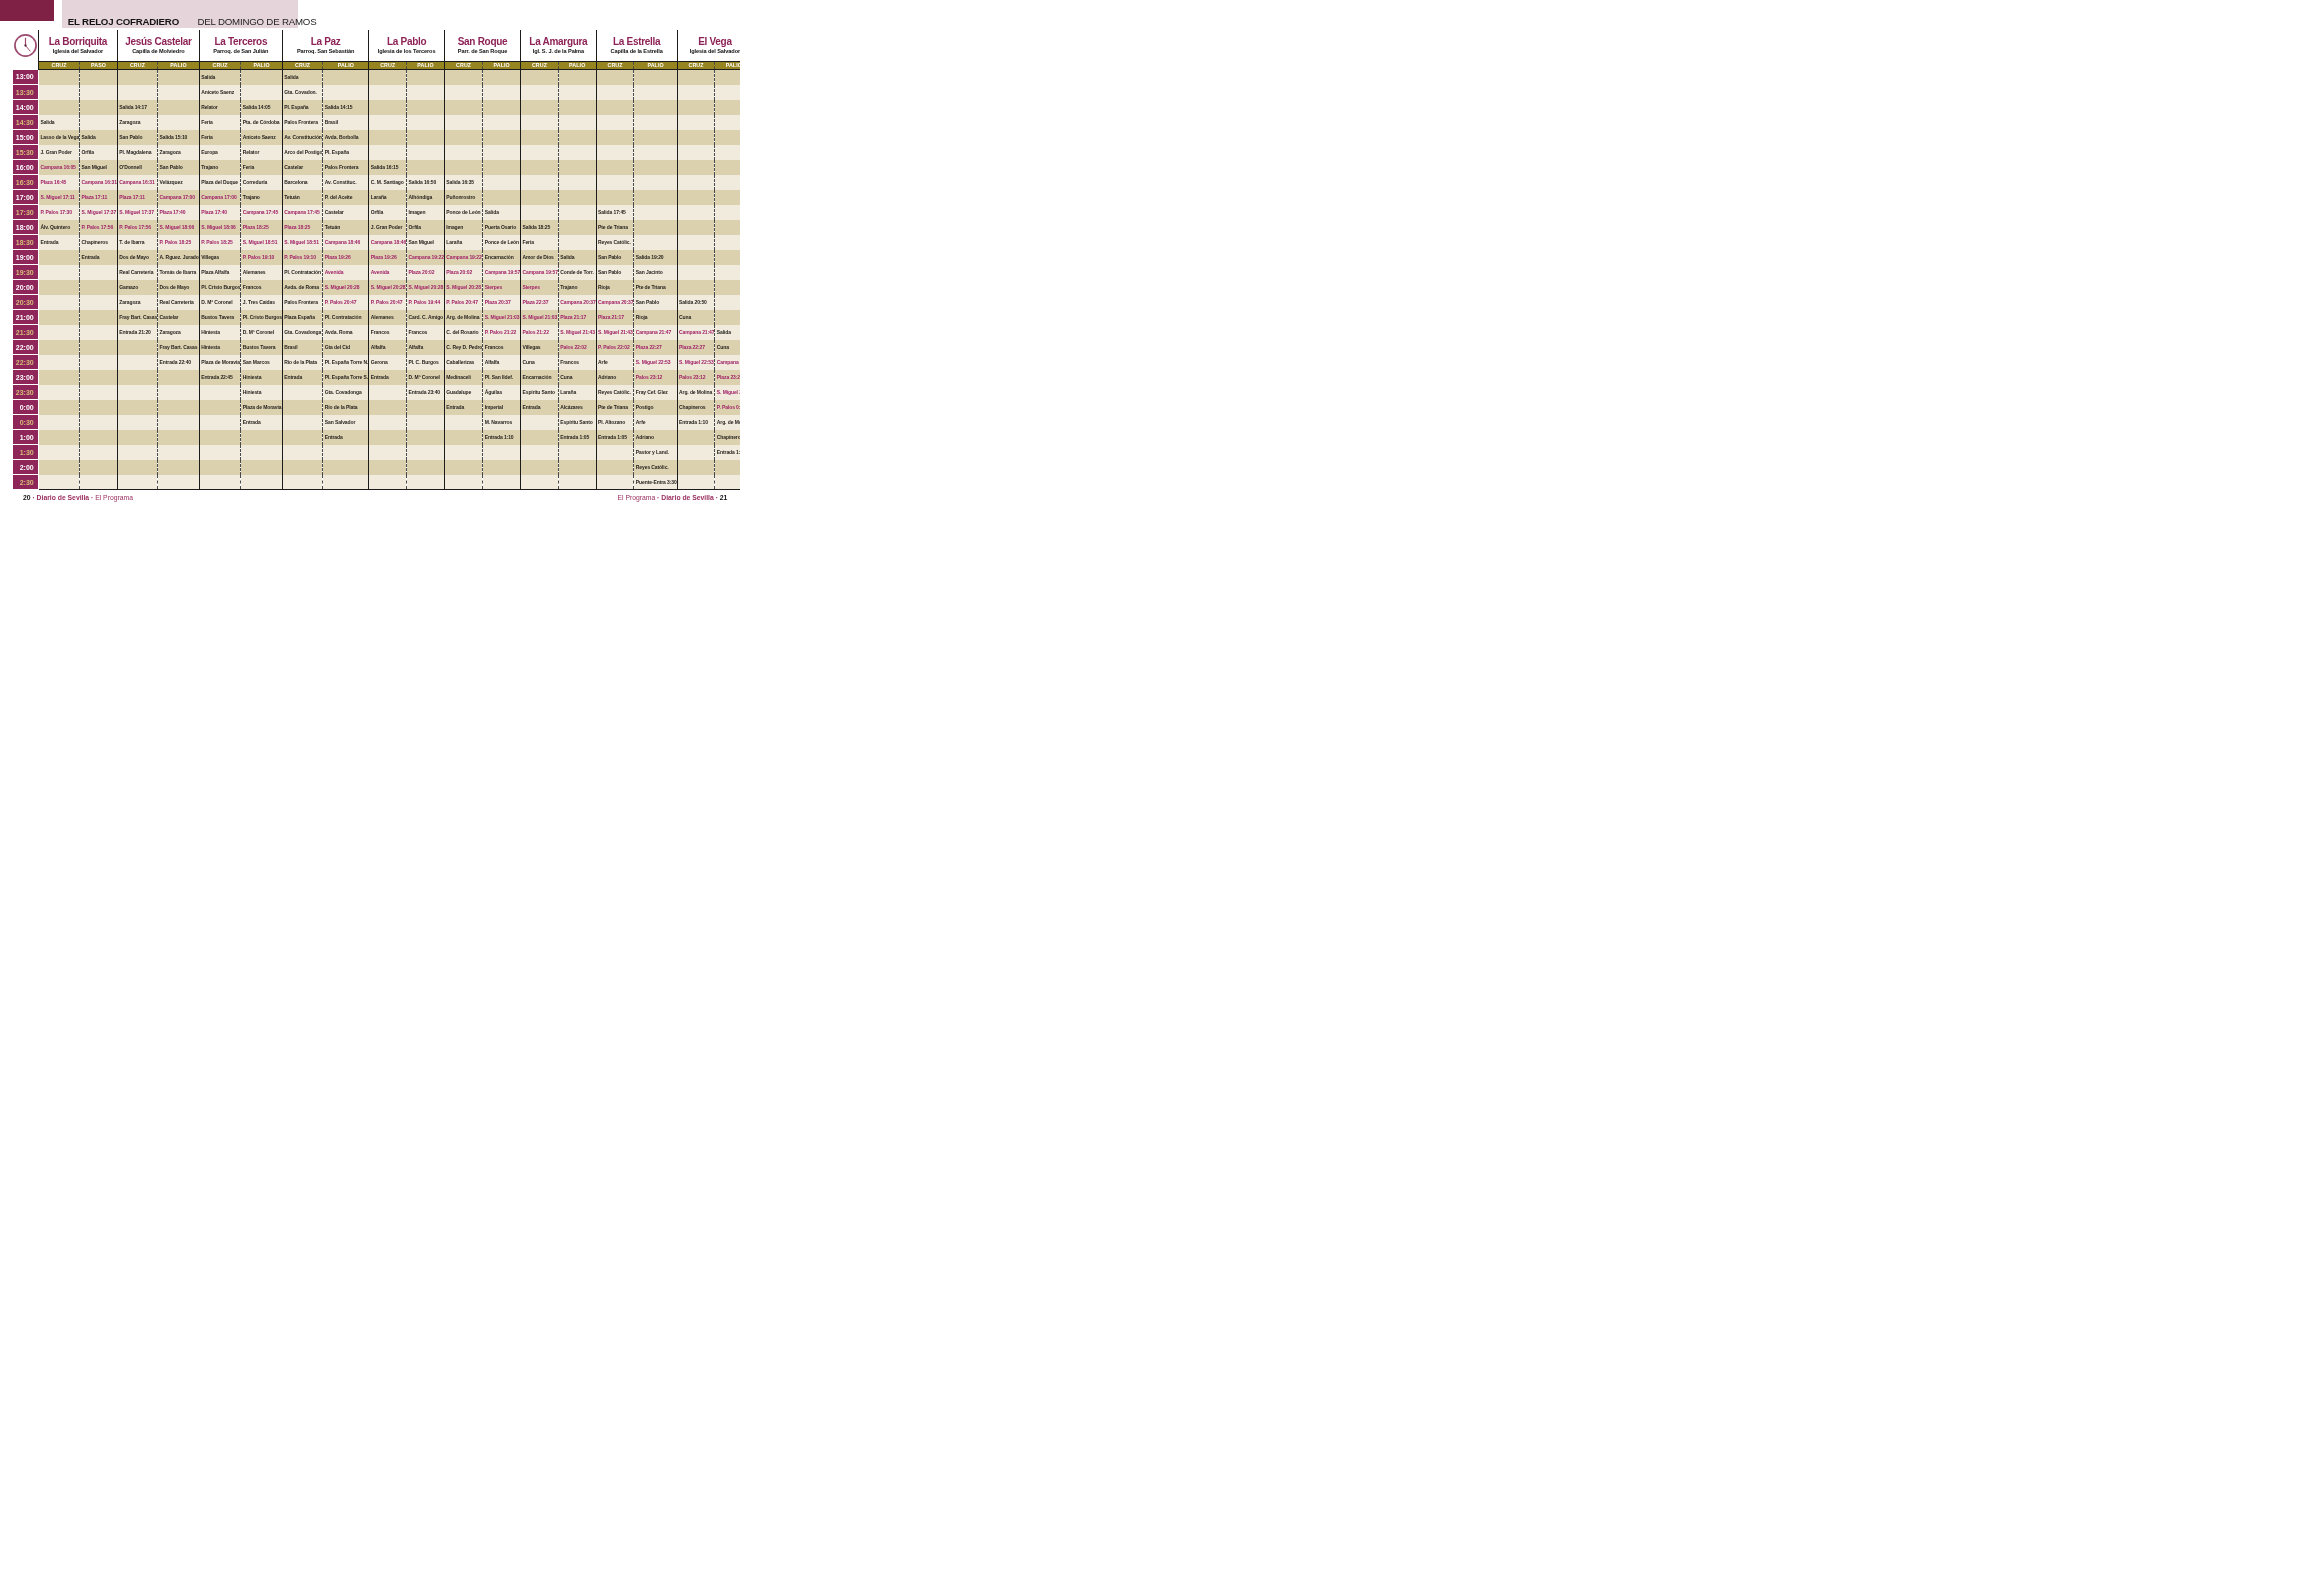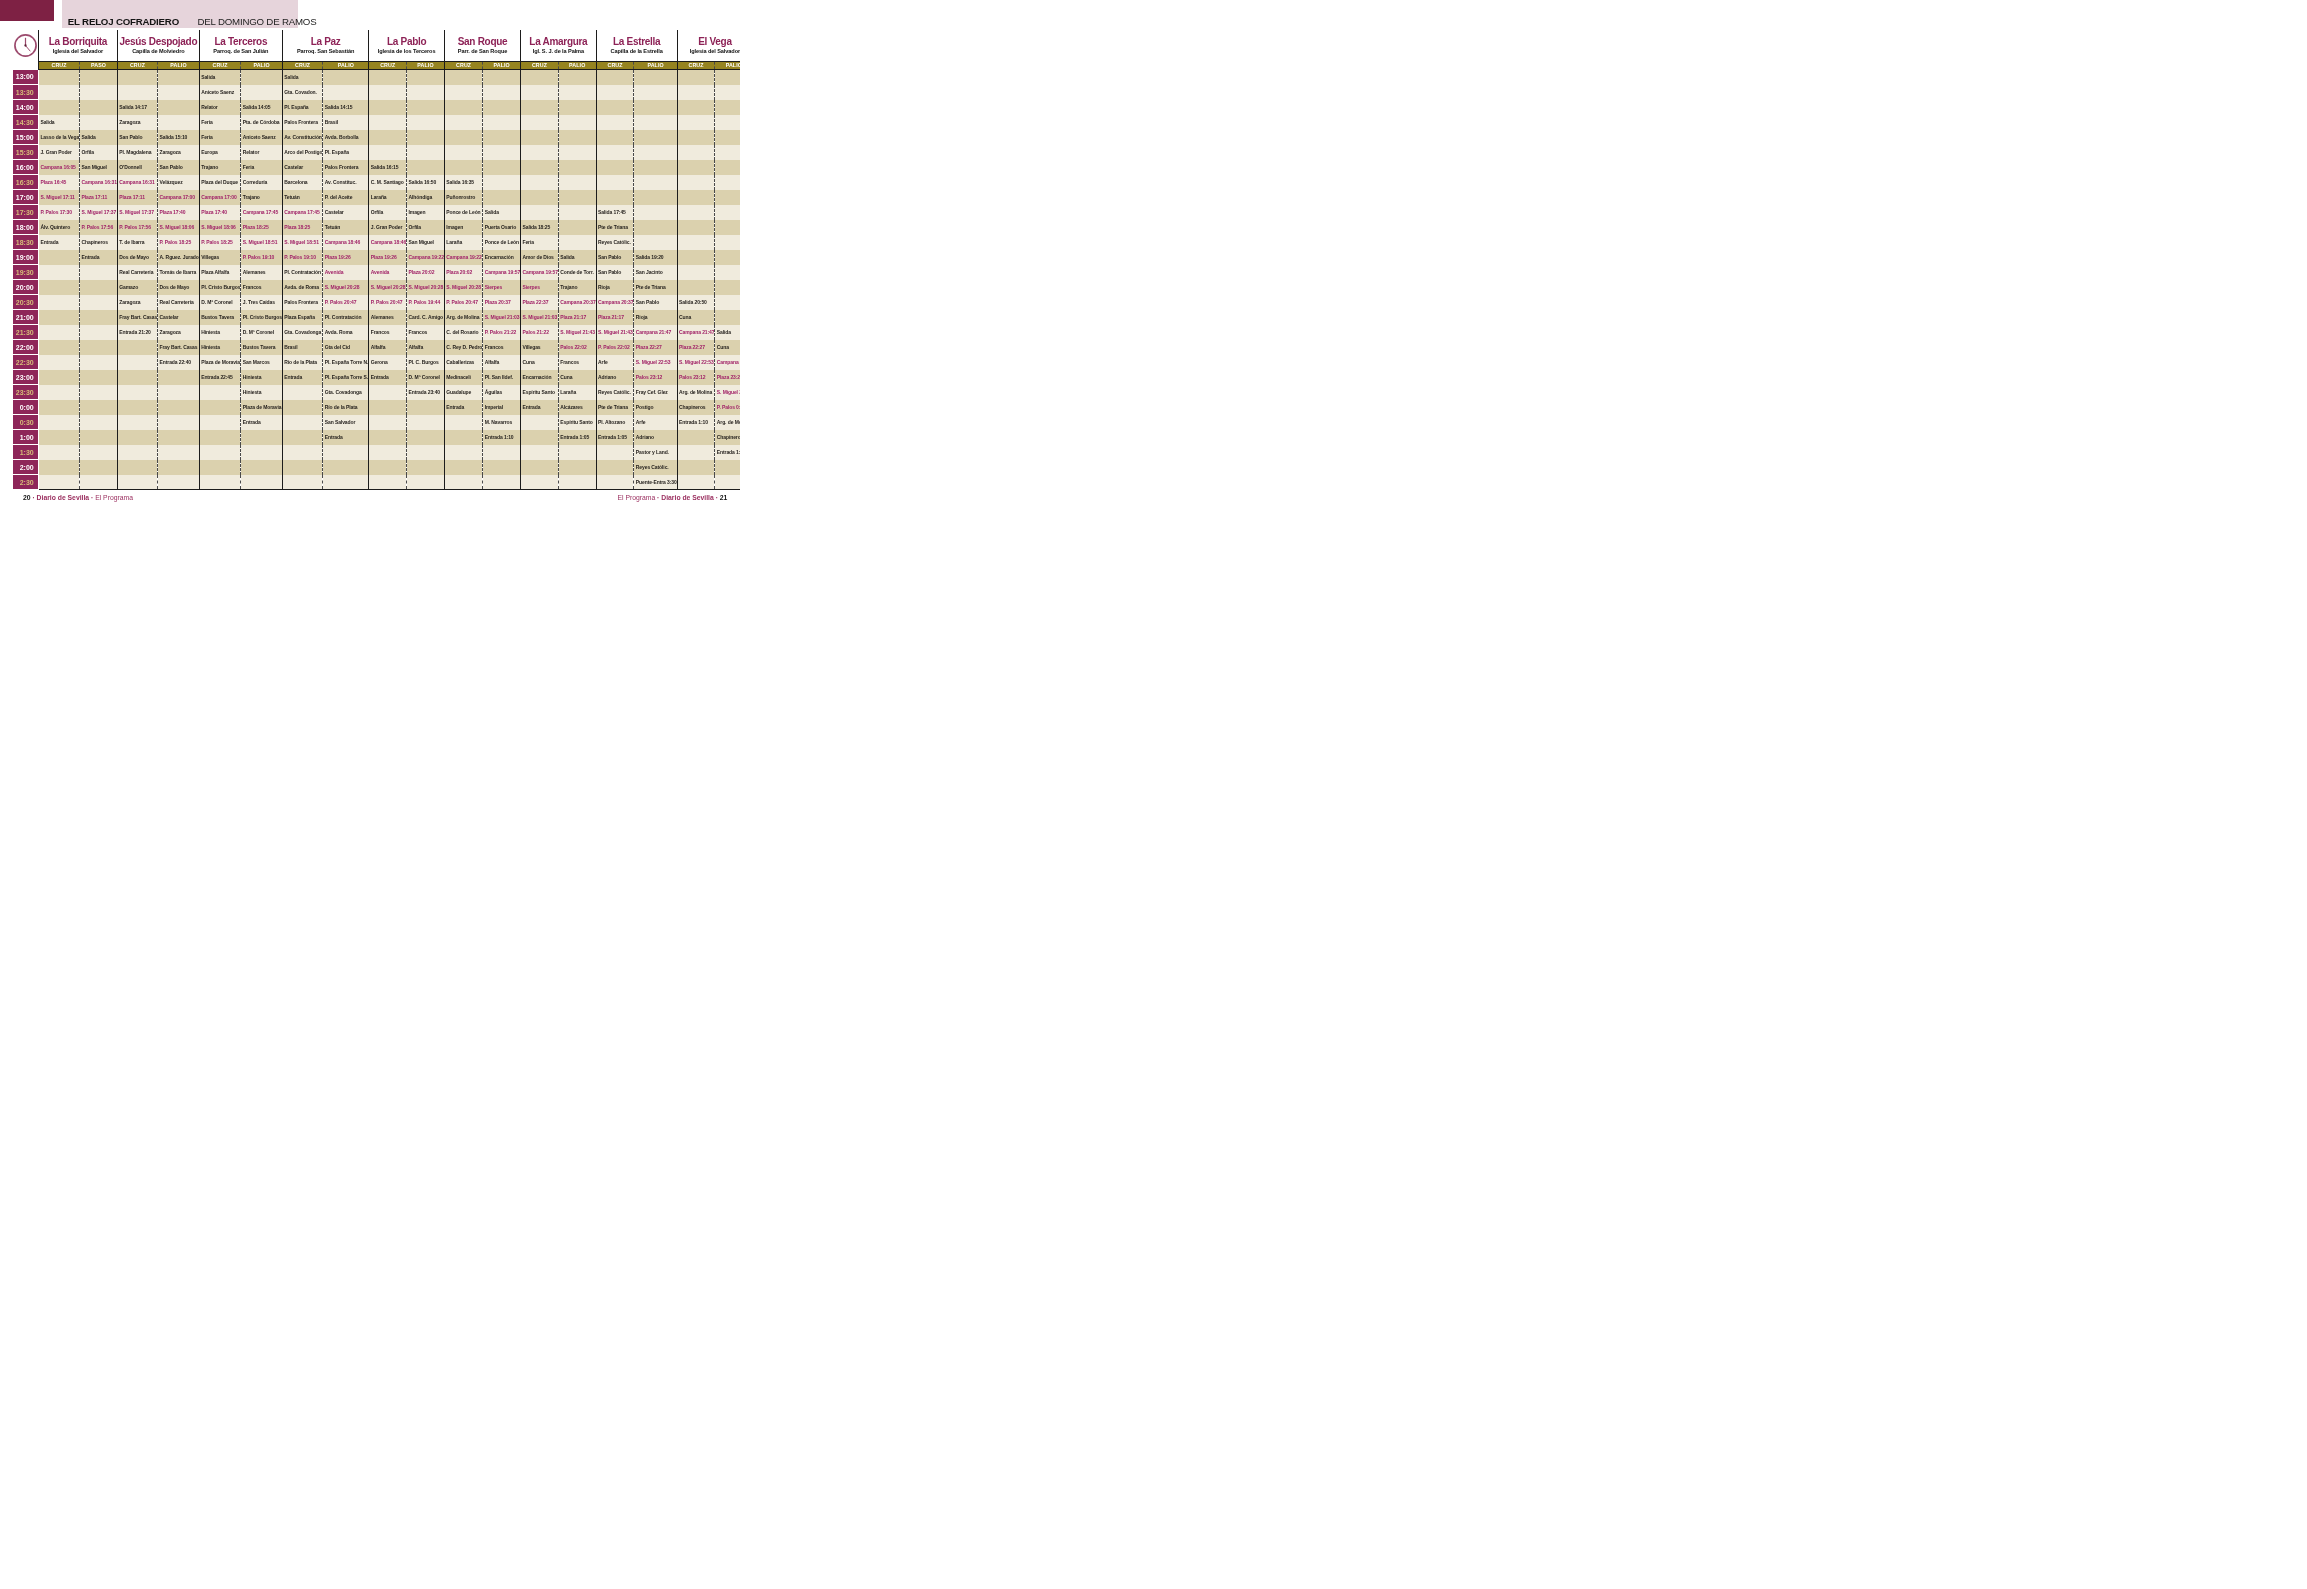--- a/index.html
+++ b/index.html
@@ -101,21 +101,21 @@
               <line x1="26" y1="26" x2="26" y2="10" stroke="#9C4A6D" stroke-width="2.5"></line>
               <line x1="26" y1="26" x2="36" y2="38" stroke="#9C4A6D" stroke-width="2"></line>
               <circle cx="26" cy="26" r="2.4" fill="#5e2036"></circle>
             </svg>
           </td>
           <th class="bro" colspan="2">
             <div class="bname">La Borriquita</div>
             <div class="bchurch">Iglesia del Salvador</div>
           </th>
           <th class="bro" colspan="2">
-            <div class="bname">Jesús Despojado</div>
+            <div class="bname">Jesús Castelar</div>
             <div class="bchurch">Capilla de Molviedro</div>
           </th>
           <th class="bro" colspan="2">
             <div class="bname">La Terceros</div>
             <div class="bchurch">Parroq. de San Julián</div>
           </th>
           <th class="bro" colspan="2">
             <div class="bname">La Paz</div>
             <div class="bchurch">Parroq. San Sebastián</div>
           </th>

